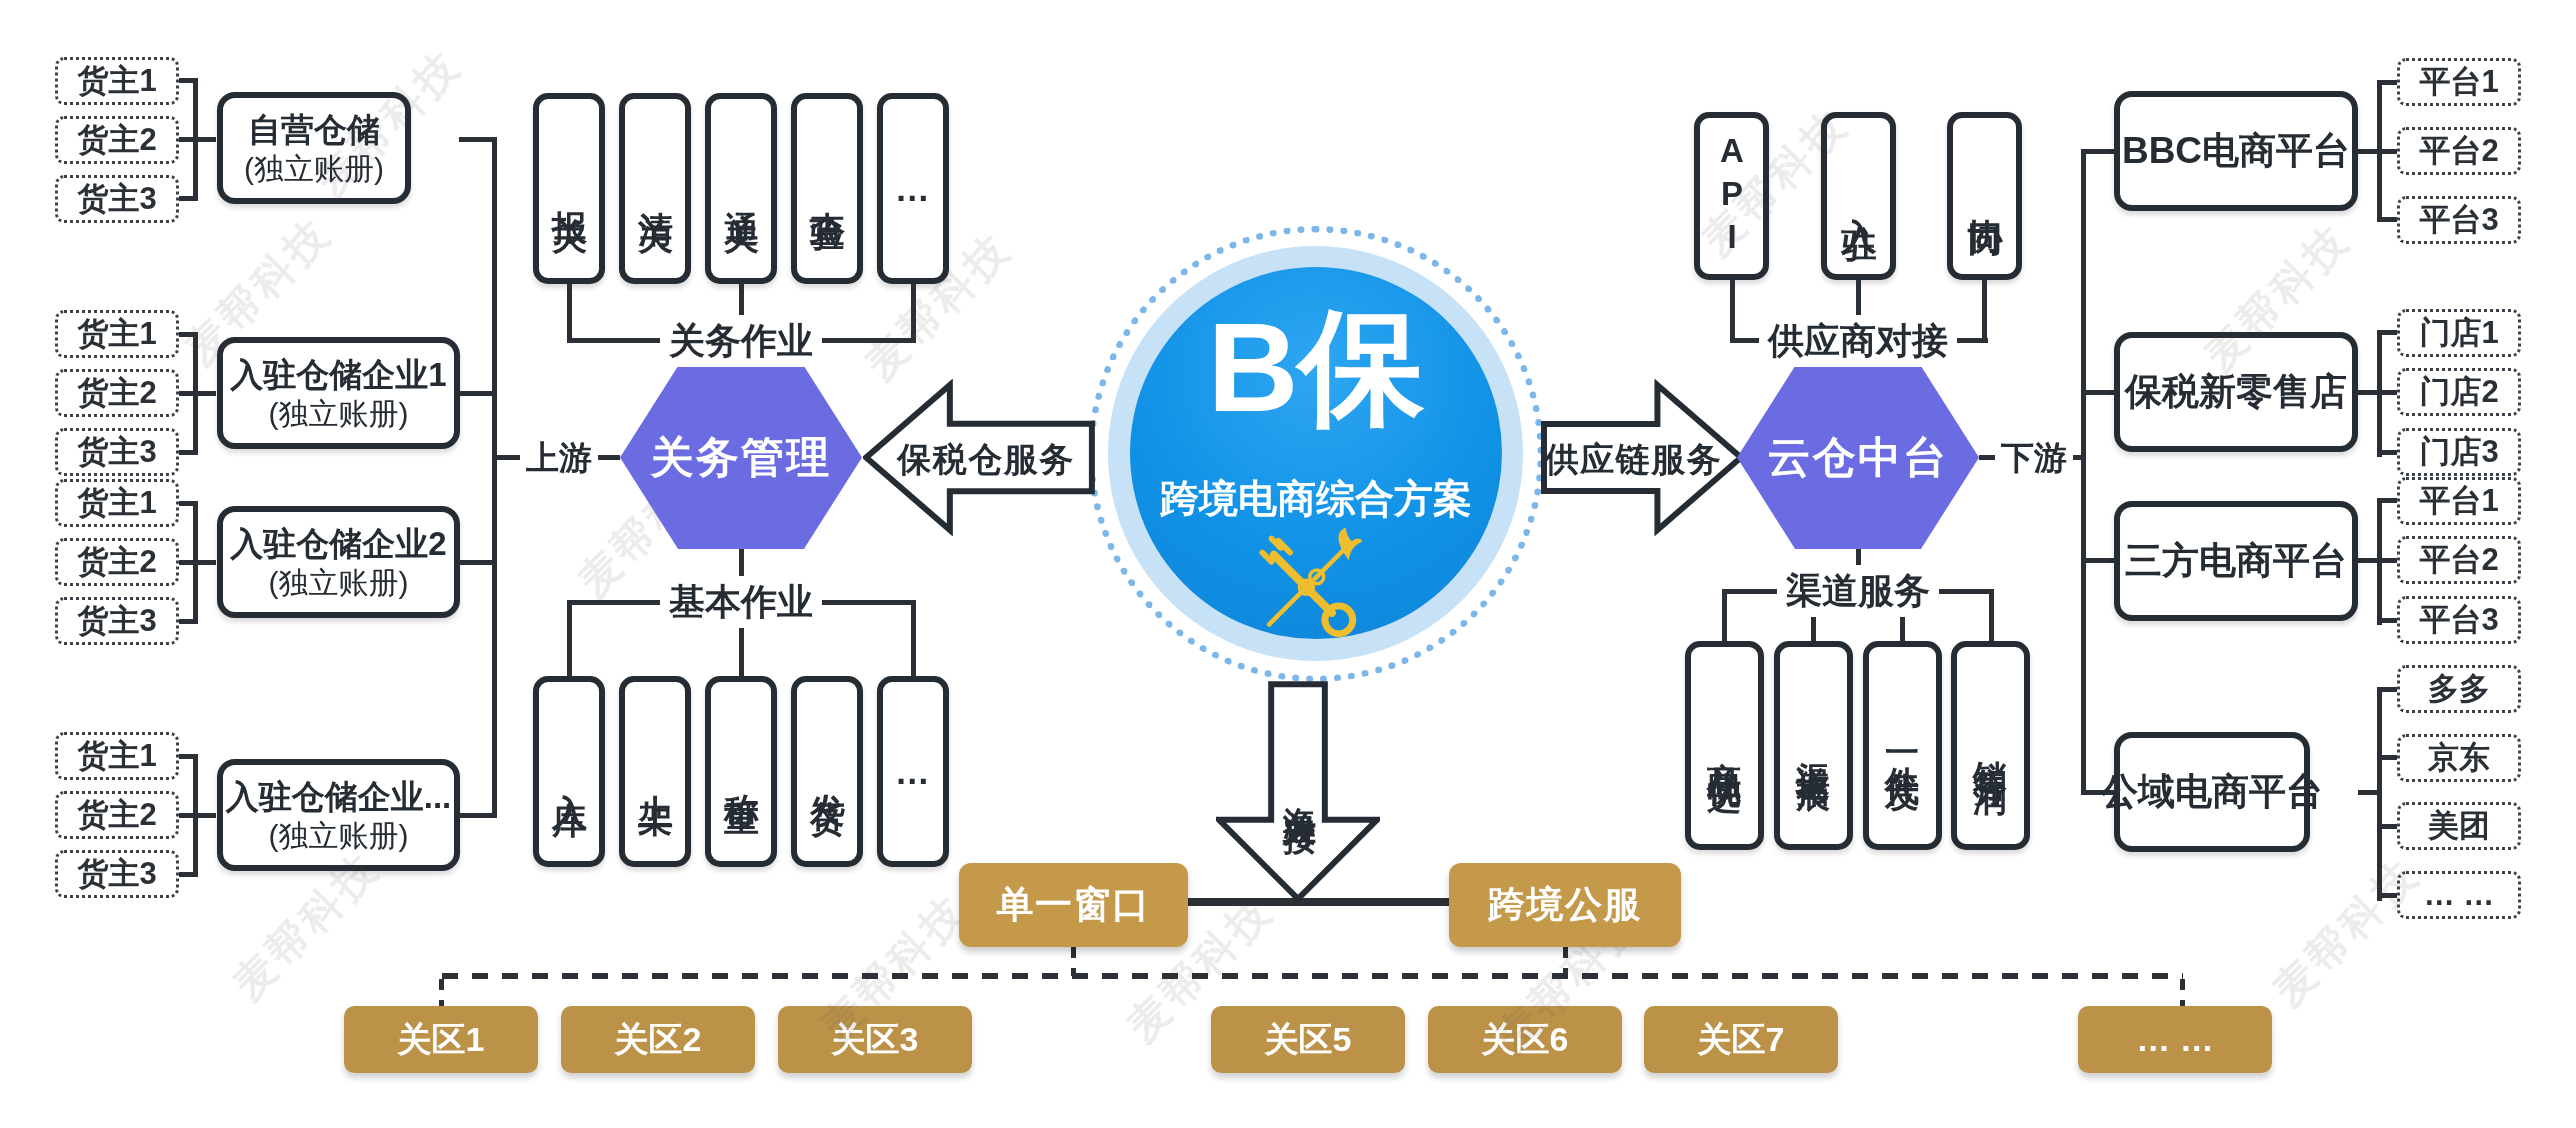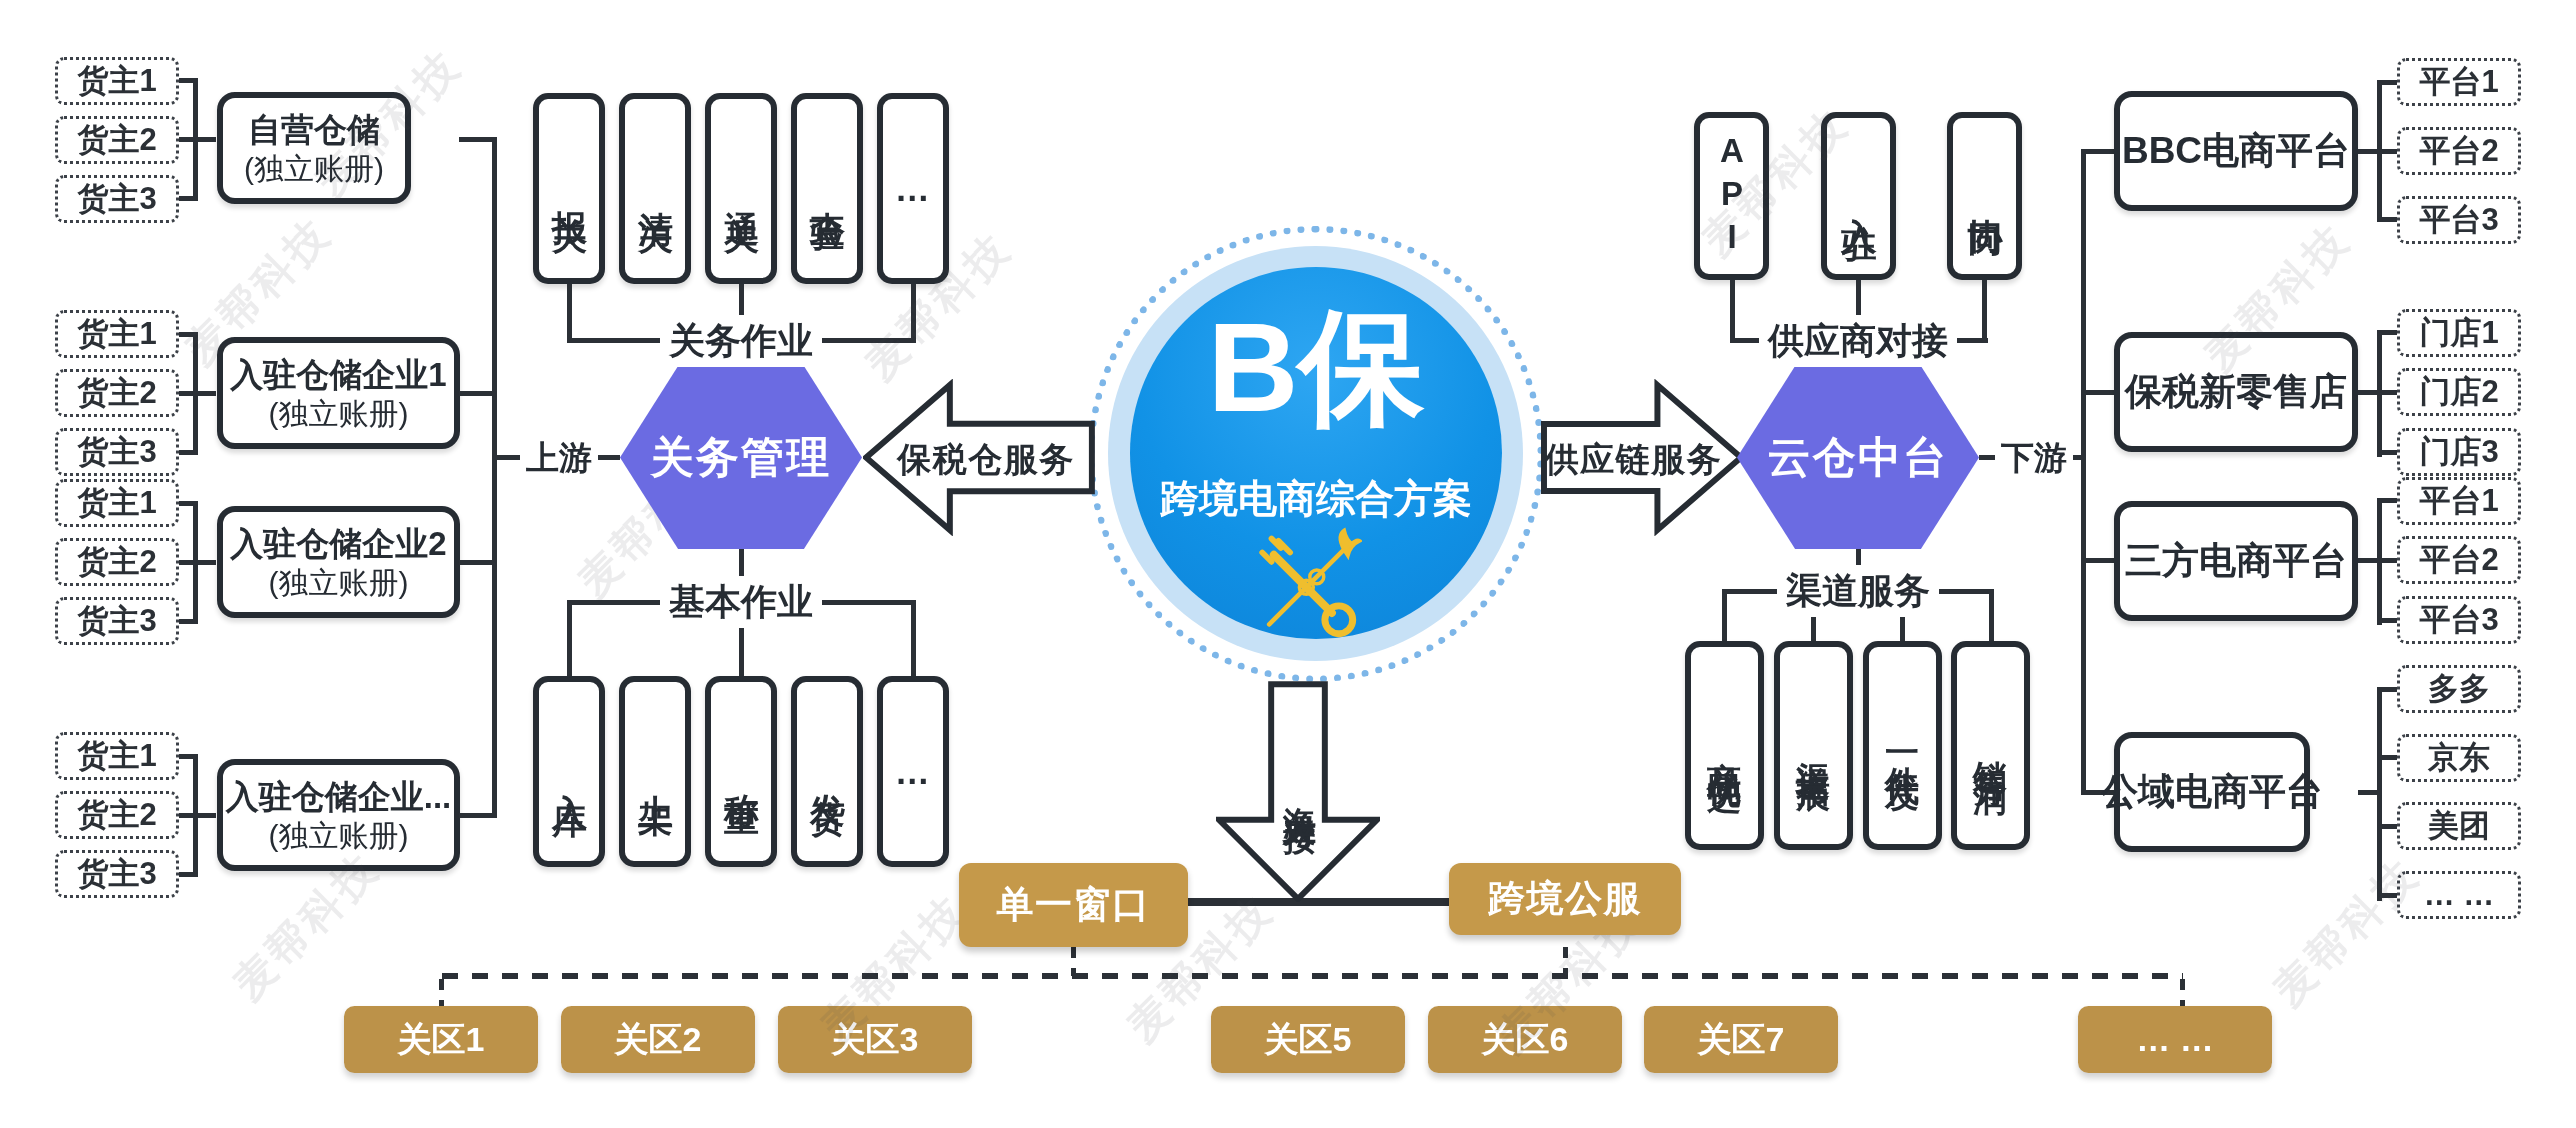--- a/index.html
+++ b/index.html
@@ -253,21 +253,21 @@
   <i class="ln" style="left:2380px;top:687px;width:17px"></i>
   <i class="ln" style="left:2380px;top:755px;width:17px"></i>
   <i class="ln" style="left:2380px;top:824px;width:17px"></i>
   <i class="ln" style="left:2380px;top:893px;width:17px"></i>
   <div class="obox" style="left:2397px;top:665px">多多</div>
   <div class="obox" style="left:2397px;top:734px">京东</div>
   <div class="obox" style="left:2397px;top:802px">美团</div>
   <div class="obox" style="left:2397px;top:871px">… …</div>
 
   <div class="gold" style="left:959px;top:863px;width:229px;height:84px">单一窗口</div>
-  <div class="gold" style="left:1449px;top:863px;width:232px;height:72px">跨境公服</div>
+  <div class="gold" style="left:1449px;top:863px;width:232px;height:84px">跨境公服</div>
   <i class="ln" style="left:1188px;top:898px;width:261px;height:7.5px"></i>
   <i class="dv" style="left:1071px;top:947px;height:29px"></i>
   <i class="dv" style="left:1563px;top:947px;height:29px"></i>
   <i class="dh" style="left:442px;top:973px;width:1741px"></i>
   <i class="dv" style="left:439px;top:979px;height:27px"></i>
   <i class="dv" style="left:2180px;top:979px;height:27px"></i>
 
   <div class="dist" style="left:344px;top:1006px;width:194px;height:67px">关区1</div>
   <div class="dist" style="left:561px;top:1006px;width:194px;height:67px">关区2</div>
   <div class="dist" style="left:778px;top:1006px;width:194px;height:67px">关区3</div>

